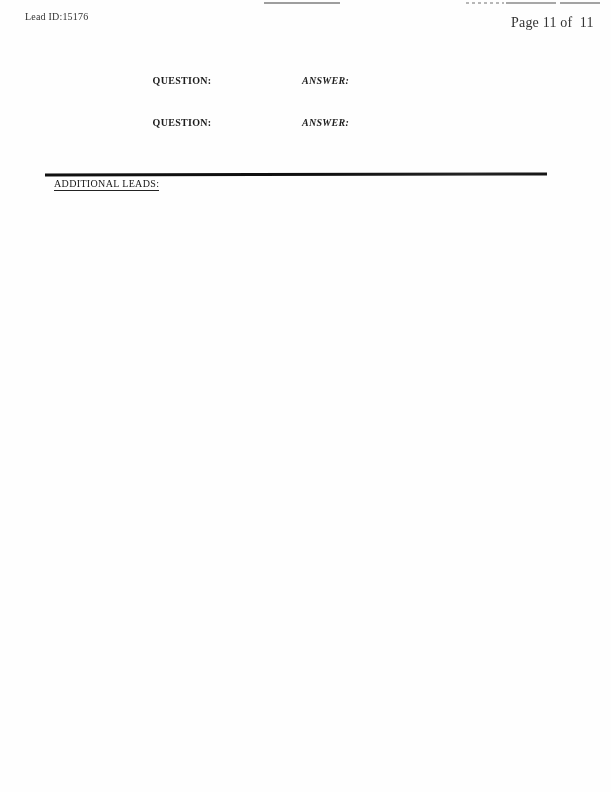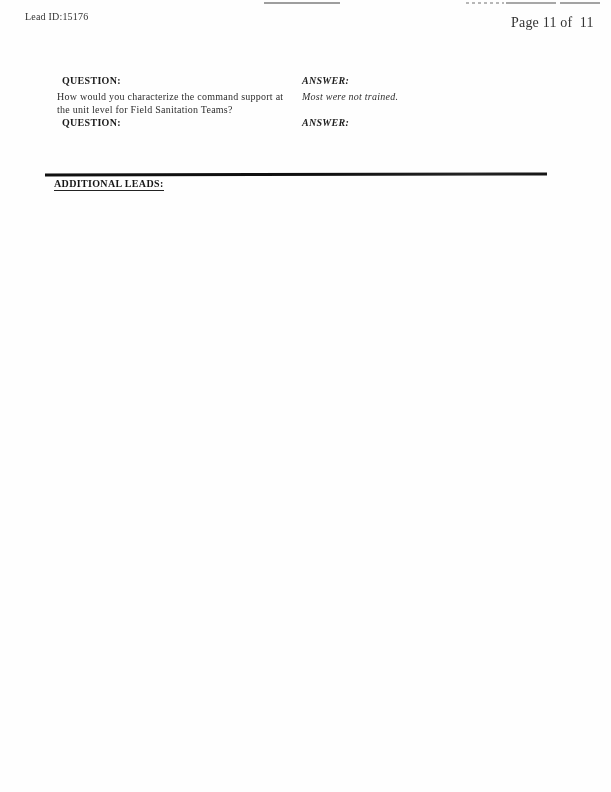--- a/index.html
+++ b/index.html
@@ -45,37 +45,37 @@
     display: flex; align-items: flex-start;
   }
   .qa-row.r1 { top: 75px; }
   .qa-row.r2 { top: 117px; }
   .q-cell { width: 245px; }
   .a-cell { width: 258px; font-style: italic; }
   .qa-label {
     font-weight: bold; font-size: 10px; line-height: 12px;
     letter-spacing: 0.3px; color: #1c1c1c; margin-bottom: 3px;
   }
-  .q-cell .qa-label { margin-left: 5px; }
+  .q-cell .qa-label { margin-left: 5px; text-align: center; }
   .qa-text {
     font-size: 10px; line-height: 13.3px;
     letter-spacing: 0.25px; color: #2e2e2e;
     white-space: pre-line;
   }
 
   .section-divider {
     position: absolute; left: 45px; top: 173px;
     width: 502px; height: 3px;
     background: linear-gradient(90deg, #101010 0 55%, #232323 85%, #161616);
     transform: rotate(-0.12deg);
   }
   .additional-leads {
     position: absolute; left: 54px; top: 178px;
     display: inline-block;
-    font-weight: bold; font-size: 10px; line-height: 11px;
+    font-weight: normal; font-size: 10px; line-height: 11px;
     letter-spacing: 0.35px; color: #161616;
     border-bottom: 1.5px solid #222222;
     padding-bottom: 1px;
   }
 </style>
 </head>
 <body>
 
 <div class="page">
 
@@ -83,26 +83,23 @@
   <div class="artifact a2"></div>
   <div class="artifact a3"></div>
   <div class="artifact a4"></div>
 
   <div class="lead-id">Lead ID:15176</div>
   <div class="page-num">Page 11 of  11</div>
 
   <div class="qa-row r1">
     <div class="q-cell">
       <div class="qa-label">QUESTION:</div>
-      <div class="qa-text">How would you characterize the command support at
-the unit level for Field Sanitation Teams?</div>
     </div>
     <div class="a-cell">
       <div class="qa-label">ANSWER:</div>
-      <div class="qa-text">Most were not trained.</div>
     </div>
   </div>
 
   <div class="qa-row r2">
     <div class="q-cell">
       <div class="qa-label">QUESTION:</div>
     </div>
     <div class="a-cell">
       <div class="qa-label">ANSWER:</div>
     </div>

